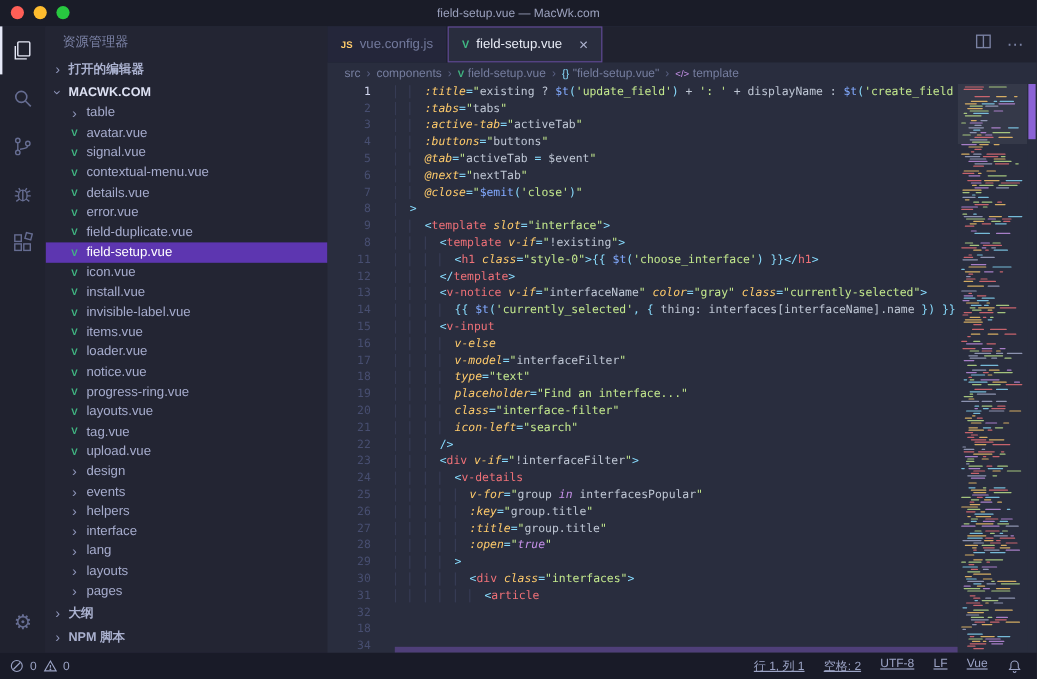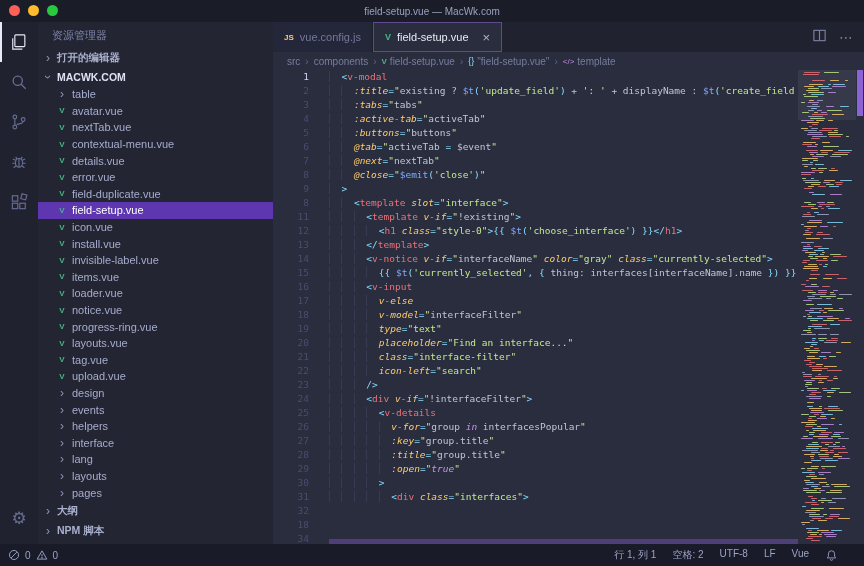--- a/index.html
+++ b/index.html
@@ -89,21 +89,21 @@
   .mm-row span { position:absolute; top:0; height:1.4px; border-radius:1px; opacity:.8; }
   .vscroll { position:absolute; right:0; top:0; bottom:0; width:8px; }
   .vscroll .thumb { position:absolute; top:0; right:1px; width:6px; height:46px; background:#8b63d6; }
   .hscroll { position:absolute; left:56px; right:66px; bottom:0; height:5px; background:rgba(126,87,194,.45); cursor:pointer; }
 
   
   .statusbar { position:absolute; bottom:0; left:0; right:0; height:22px; background:#191b28;
                display:flex; align-items:center; font-size:10px; color:#9ba3c5; }
   .status-left { display:flex; align-items:center; gap:5px; padding-left:8px; }
   .status-left svg { width:12px; height:12px; }
-  .status-right { margin-left:auto; display:flex; align-items:center; gap:16px; padding-right:26px; }
+  .status-right { margin-left:auto; display:flex; align-items:center; gap:16px; padding-right:12px;text-decoration:underline; }
   .status-item { cursor:pointer; white-space:nowrap; }
   .bell svg { width:13px; height:13px; display:block; }
 </style>
 </head>
 <body>
 
 <div class="window">
 
   <div class="titlebar">
     <div class="traffic">
@@ -174,21 +174,21 @@
           <div class="tree-row">
             <span class="chev">›</span>
             <span class="tree-label">table</span>
           </div>
           <div class="tree-row">
             <span class="vue-icon">V</span>
             <span class="tree-label">avatar.vue</span>
           </div>
           <div class="tree-row">
             <span class="vue-icon">V</span>
-            <span class="tree-label">nextTab.vue</span>
+            <span class="tree-label">signal.vue</span>
           </div>
           <div class="tree-row">
             <span class="vue-icon">V</span>
             <span class="tree-label">contextual-menu.vue</span>
           </div>
           <div class="tree-row">
             <span class="vue-icon">V</span>
             <span class="tree-label">details.vue</span>
           </div>
           <div class="tree-row">
@@ -364,21 +364,20 @@
             <div class="ln">27</div>
             <div class="ln">28</div>
             <div class="ln">29</div>
             <div class="ln">30</div>
             <div class="ln">31</div>
             <div class="ln">32</div>
             <div class="ln">18</div>
             <div class="ln">34</div>
           </div>
         <div class="code">
-            <div class="cl"><span class="guide">  </span><span class="tok-p">&lt;</span><span class="tok-t">v-modal</span></div>
             <div class="cl"><span class="guide">  </span><span class="guide">  </span><span class="tok-a">:title</span><span class="tok-p">=</span><span class="tok-s">"</span><span class="tok-x">existing ? </span><span class="tok-f">$t</span><span class="tok-p">(</span><span class="tok-s">'update_field'</span><span class="tok-p">)</span><span class="tok-x"> + </span><span class="tok-s">': '</span><span class="tok-x"> + displayName : </span><span class="tok-f">$t</span><span class="tok-p">(</span><span class="tok-s">'create_field</span></div>
             <div class="cl"><span class="guide">  </span><span class="guide">  </span><span class="tok-a">:tabs</span><span class="tok-p">=</span><span class="tok-s">"</span><span class="tok-x">tabs</span><span class="tok-s">"</span></div>
             <div class="cl"><span class="guide">  </span><span class="guide">  </span><span class="tok-a">:active-tab</span><span class="tok-p">=</span><span class="tok-s">"</span><span class="tok-x">activeTab</span><span class="tok-s">"</span></div>
             <div class="cl"><span class="guide">  </span><span class="guide">  </span><span class="tok-a">:buttons</span><span class="tok-p">=</span><span class="tok-s">"</span><span class="tok-x">buttons</span><span class="tok-s">"</span></div>
             <div class="cl"><span class="guide">  </span><span class="guide">  </span><span class="tok-a">@tab</span><span class="tok-p">=</span><span class="tok-s">"</span><span class="tok-x">activeTab </span><span class="tok-p">=</span><span class="tok-x"> $event</span><span class="tok-s">"</span></div>
             <div class="cl"><span class="guide">  </span><span class="guide">  </span><span class="tok-a">@next</span><span class="tok-p">=</span><span class="tok-s">"</span><span class="tok-x">nextTab</span><span class="tok-s">"</span></div>
             <div class="cl"><span class="guide">  </span><span class="guide">  </span><span class="tok-a">@close</span><span class="tok-p">=</span><span class="tok-s">"</span><span class="tok-f">$emit</span><span class="tok-p">(</span><span class="tok-s">'close'</span><span class="tok-p">)</span><span class="tok-s">"</span></div>
             <div class="cl"><span class="guide">  </span><span class="tok-p">&gt;</span></div>
             <div class="cl"><span class="guide">  </span><span class="guide">  </span><span class="tok-p">&lt;</span><span class="tok-t">template</span><span class="tok-x"> </span><span class="tok-a">slot</span><span class="tok-p">=</span><span class="tok-s">"interface"</span><span class="tok-p">&gt;</span></div>
             <div class="cl"><span class="guide">  </span><span class="guide">  </span><span class="guide">  </span><span class="tok-p">&lt;</span><span class="tok-t">template</span><span class="tok-x"> </span><span class="tok-a">v-if</span><span class="tok-p">=</span><span class="tok-s">"</span><span class="tok-x">!existing</span><span class="tok-s">"</span><span class="tok-p">&gt;</span></div>
@@ -395,20 +394,21 @@
             <div class="cl"><span class="guide">  </span><span class="guide">  </span><span class="guide">  </span><span class="guide">  </span><span class="tok-a">icon-left</span><span class="tok-p">=</span><span class="tok-s">"search"</span></div>
             <div class="cl"><span class="guide">  </span><span class="guide">  </span><span class="guide">  </span><span class="tok-p">/&gt;</span></div>
             <div class="cl"><span class="guide">  </span><span class="guide">  </span><span class="guide">  </span><span class="tok-p">&lt;</span><span class="tok-t">div</span><span class="tok-x"> </span><span class="tok-a">v-if</span><span class="tok-p">=</span><span class="tok-s">"</span><span class="tok-x">!interfaceFilter</span><span class="tok-s">"</span><span class="tok-p">&gt;</span></div>
             <div class="cl"><span class="guide">  </span><span class="guide">  </span><span class="guide">  </span><span class="guide">  </span><span class="tok-p">&lt;</span><span class="tok-t">v-details</span></div>
             <div class="cl"><span class="guide">  </span><span class="guide">  </span><span class="guide">  </span><span class="guide">  </span><span class="guide">  </span><span class="tok-a">v-for</span><span class="tok-p">=</span><span class="tok-s">"</span><span class="tok-x">group </span><span class="tok-k">in</span><span class="tok-x"> interfacesPopular</span><span class="tok-s">"</span></div>
             <div class="cl"><span class="guide">  </span><span class="guide">  </span><span class="guide">  </span><span class="guide">  </span><span class="guide">  </span><span class="tok-a">:key</span><span class="tok-p">=</span><span class="tok-s">"</span><span class="tok-x">group.title</span><span class="tok-s">"</span></div>
             <div class="cl"><span class="guide">  </span><span class="guide">  </span><span class="guide">  </span><span class="guide">  </span><span class="guide">  </span><span class="tok-a">:title</span><span class="tok-p">=</span><span class="tok-s">"</span><span class="tok-x">group.title</span><span class="tok-s">"</span></div>
             <div class="cl"><span class="guide">  </span><span class="guide">  </span><span class="guide">  </span><span class="guide">  </span><span class="guide">  </span><span class="tok-a">:open</span><span class="tok-p">=</span><span class="tok-s">"</span><span class="tok-k">true</span><span class="tok-s">"</span></div>
             <div class="cl"><span class="guide">  </span><span class="guide">  </span><span class="guide">  </span><span class="guide">  </span><span class="tok-p">&gt;</span></div>
             <div class="cl"><span class="guide">  </span><span class="guide">  </span><span class="guide">  </span><span class="guide">  </span><span class="guide">  </span><span class="tok-p">&lt;</span><span class="tok-t">div</span><span class="tok-x"> </span><span class="tok-a">class</span><span class="tok-p">=</span><span class="tok-s">"interfaces"</span><span class="tok-p">&gt;</span></div>
+            <div class="cl"><span class="guide">  </span><span class="guide">  </span><span class="guide">  </span><span class="guide">  </span><span class="guide">  </span><span class="guide">  </span><span class="tok-p">&lt;</span><span class="tok-t">article</span></div>
           </div>
         <div class="minimap">
           <div class="mm-viewport"></div>
           <div>
               <div class="mm-row" style="top: 2px;">
                 <span style="left: 6px; width: 16px; background: rgb(240, 113, 120);"></span>
                 <span style="left: 26px; width: 15px; background: rgb(195, 232, 141);"></span>
               </div>
               <div class="mm-row" style="top: 4px;">
                 <span style="left: 5px; width: 16px; background: rgb(240, 113, 120);"></span>

